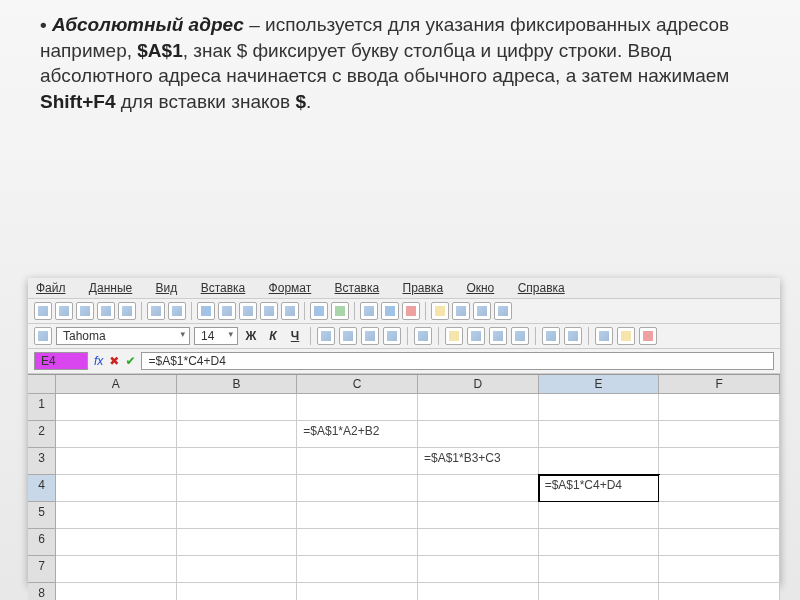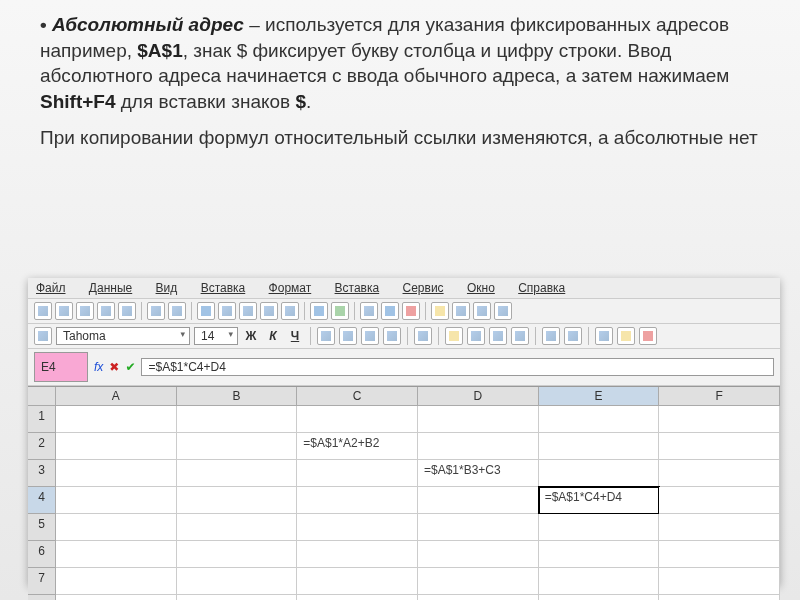--- a/index.html
+++ b/index.html
@@ -21,53 +21,52 @@
 .t-yel::after{background:#ec5}
 .t-blu::after{background:#48c}
 .sep{width:1px;height:18px;background:#bbb;margin:0 2px}
 .fontrow{background:#f2f2f2;border-bottom:1px solid #ccc;padding:3px 6px;display:flex;gap:4px;font-size:12px}
 .sel{background:#fff;border:1px solid #999;padding:1px 6px;font-size:12px;min-width:70px;display:inline-block;position:relative}
 .sel::after{content:"▾";position:absolute;right:4px;color:#666;font-size:9px}
 .fbtn{width:18px;height:18px;display:inline-flex;align-items:center;justify-content:center;font-size:12px;font-weight:bold;color:#333}
 .fbtn.i{font-style:italic}
 .fbtn.u{text-decoration:underline}
 .cellbar{background:#f2f2f2;border-bottom:1px solid #ccc;padding:3px 6px;display:flex;gap:6px;align-items:center;font-size:12px}
-.cellref{background:#f9a8d4;border:1px solid #999;padding:7px 6px;width:40px;display:inline-block}
+.cellref{background:#d946ef;border:1px solid #999;padding:1px 6px;width:40px;display:inline-block}
 .formula{background:#fff;border:1px solid #999;padding:1px 6px;flex:1}
 .fx{font-style:italic;color:#1d4ed8}
 .grid{display:grid;grid-template-columns:28px repeat(6,1fr);font-size:12px;border-top:1px solid #999}
 .hd{background:#e0e0e0;border-right:1px solid #aaa;border-bottom:1px solid #aaa;text-align:center;padding:2px 0;font-weight:normal;color:#333}
 .rh{background:#e0e0e0;border-right:1px solid #aaa;border-bottom:1px solid #aaa;text-align:center;padding:3px 0;color:#333}
 .cell{background:#fff;border-right:1px solid #ccc;border-bottom:1px solid #ccc;padding:3px 6px;min-height:20px;color:#404040}
 .hd.sel-col{background:#c8d8e8}
 .rh.sel-row{background:#c8d8e8}
 .cell.active{outline:2px solid #000;outline-offset:-1px;background:#fff}
 .xbtn{color:#c22}
 .chk{color:#2a2}
 </style>
 </head>
 <body>
 
 <div class="slide">
   <div class="content">
     <p class="p1 bullet">
       <span class="bold ital">Абсолютный адрес</span><span> – используется для указания фиксированных адресов например, </span><span class="bold">$A$1</span><span>, знак $ фиксирует букву столбца и цифру строки. Ввод абсолютного адреса начинается с ввода обычного адреса, а затем нажимаем </span><span class="bold">Shift+F4</span><span> для вставки знаков </span><span class="bold">$</span><span>.</span>
     </p>
-    <p class="p1">При копировании формул относительный ссылки изменяются, а абсолютные нет</p>
   </div>
 
   <div class="screenshot">
     <div class="menubar">
       <span><span class="u">Файл</span></span>
       <span><span class="u">Данные</span></span>
       <span><span class="u">Вид</span></span>
       <span><span class="u">Вставка</span></span>
       <span><span class="u">Формат</span></span>
       <span><span class="u">Вставка</span></span>
-      <span><span class="u">Сервис</span></span>
+      <span><span class="u">Правка</span></span>
       <span><span class="u">Окно</span></span>
       <span><span class="u">Справка</span></span>
     </div>
 
     <div class="toolbar">
       <span class="ticon"></span>
       <span class="ticon"></span>
       <span class="ticon"></span>
       <span class="ticon"></span>
       <span class="ticon"></span>

